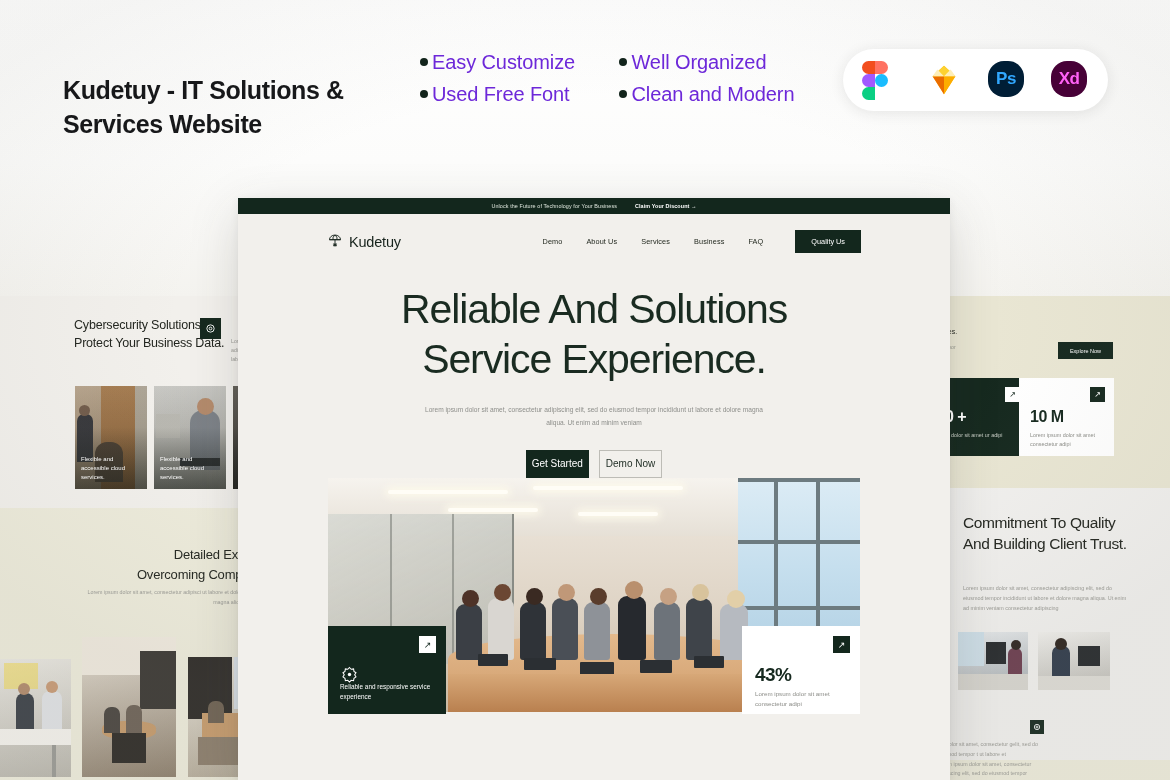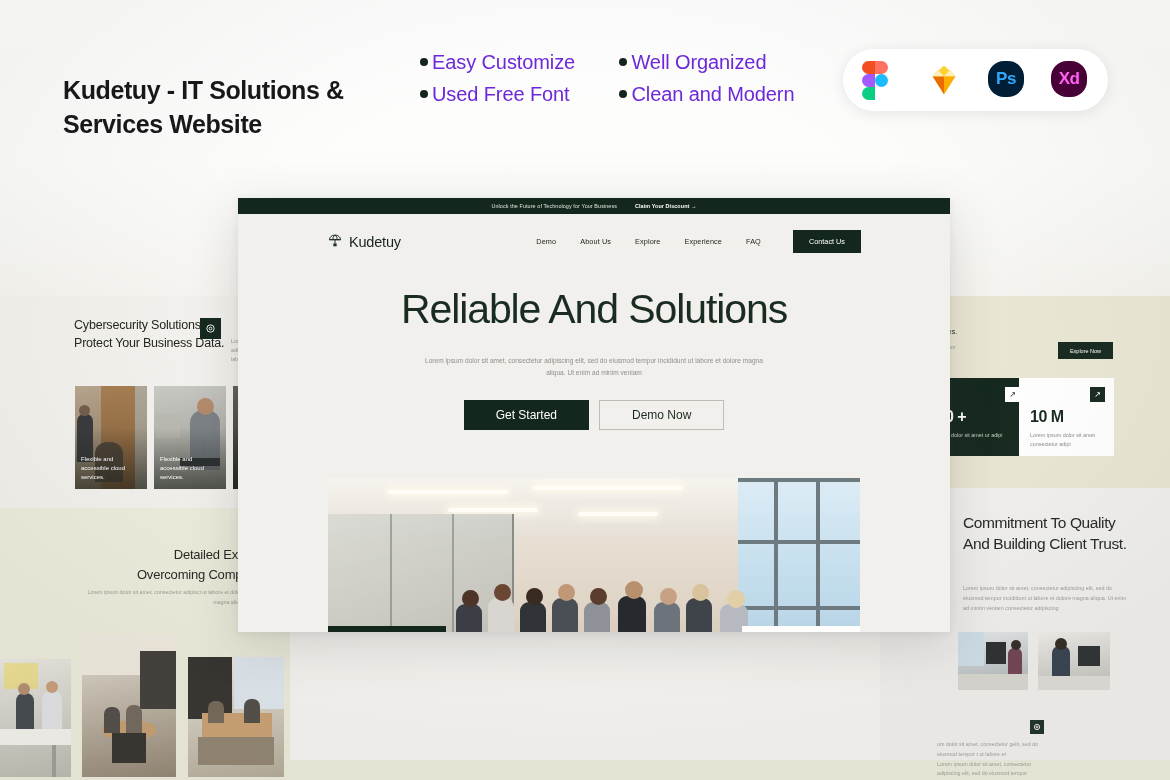--- a/index.html
+++ b/index.html
@@ -190,21 +190,21 @@
   }
   .rb-cols { position: absolute; left: 937px; top: 740px; width: 225px; }
   .rb-col {
     display: inline-block; width: 102px; vertical-align: top;
     font-size: 5.3px; line-height: 1.85; color: #9a9a95; margin-right: 14px;
   }
 
   
   .mockup {
     position: absolute; left: 238px; top: 198px;
-    width: 712px; height: 434px;
+    width: 712px; height: 582px;
     background: #f2f0ec;
     box-shadow: 0 14px 46px rgba(60,60,55,0.17), 0 2px 8px rgba(60,60,55,0.07);
     overflow: hidden;
     z-index: 30;
   }
   .announce {
     height: 16px; background: #13271d; color: #dfe6dd;
     display: flex; align-items: center; justify-content: center; gap: 18px;
     font-size: 5.4px; letter-spacing: 0.1px;
   }
@@ -233,21 +233,21 @@
     color: #1a2b21; letter-spacing: -1.1px;
   }
   .hero-sub {
     margin: 20px auto 0; width: 350px;
     font-size: 6.6px; line-height: 1.95; color: #8e8f8b;
   }
   .hero-btns {
     margin-top: 20px; display: flex; gap: 10px; justify-content: center;
   }
   .btn {
-    font-size: 12px; padding: 8px 32px; line-height: 1;
+    font-size: 10px; padding: 8px 6px; line-height: 1;
     display: flex; align-items: center; justify-content: center;
   }
   .btn-primary { background: #13271d; color: #ffffff; }
   .btn-ghost   { background: transparent; color: #1c2a21; border: 1px solid #bdbcb6; }
 
   .hero-figure {
     position: absolute; left: 90px; top: 280px;
     width: 532px; height: 234px; overflow: hidden;
   }
 
@@ -533,30 +533,31 @@
           <path d="M8.5 19 H15.5"></path>
           <path d="M12 19 L9.5 22 H14.5 Z" fill="#17231c"></path>
         </svg>
       </span>
       <span class="brand-name">Kudetuy</span>
     </div>
 
     <div class="navlinks">
       <span class="navlink">Demo</span>
       <span class="navlink">About Us</span>
-      <span class="navlink">Explore</span>
-      <span class="navlink">Experience</span>
+      <span class="navlink">Services</span>
+      <span class="navlink">Business</span>
       <span class="navlink">FAQ</span>
-      <span class="nav-cta">Contact Us</span>
+      <span class="nav-cta">Quality Us</span>
     </div>
   </div>
 
   <div class="hero">
     <div class="hero-title">
       <div>Reliable And Solutions</div>
+      <div>Service Experience.</div>
     </div>
     <div class="hero-sub">Lorem ipsum dolor sit amet, consectetur adipiscing elit, sed do eiusmod tempor incididunt ut labore et dolore magna aliqua. Ut enim ad minim veniam</div>
     <div class="hero-btns">
       <span class="btn btn-primary">Get Started</span>
       <span class="btn btn-ghost">Demo Now</span>
     </div>
   </div>
 
   <div class="hero-figure">
     <span class="photo">

